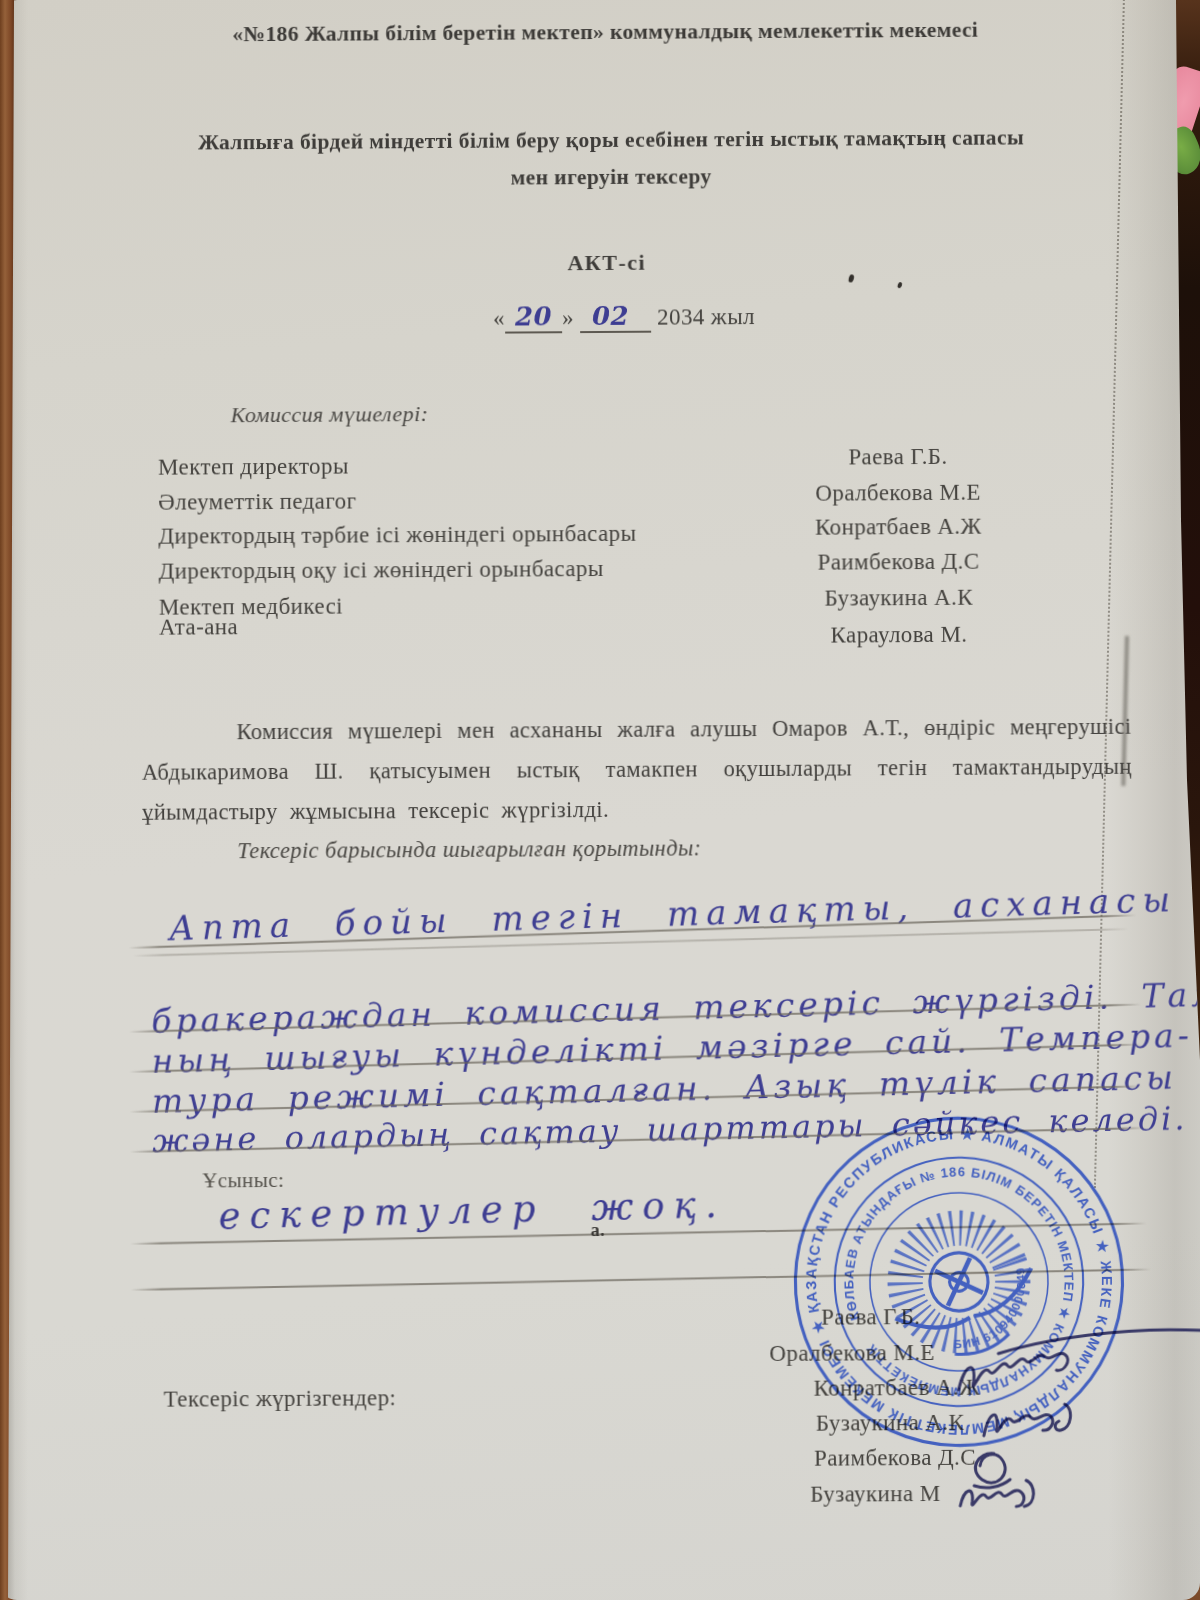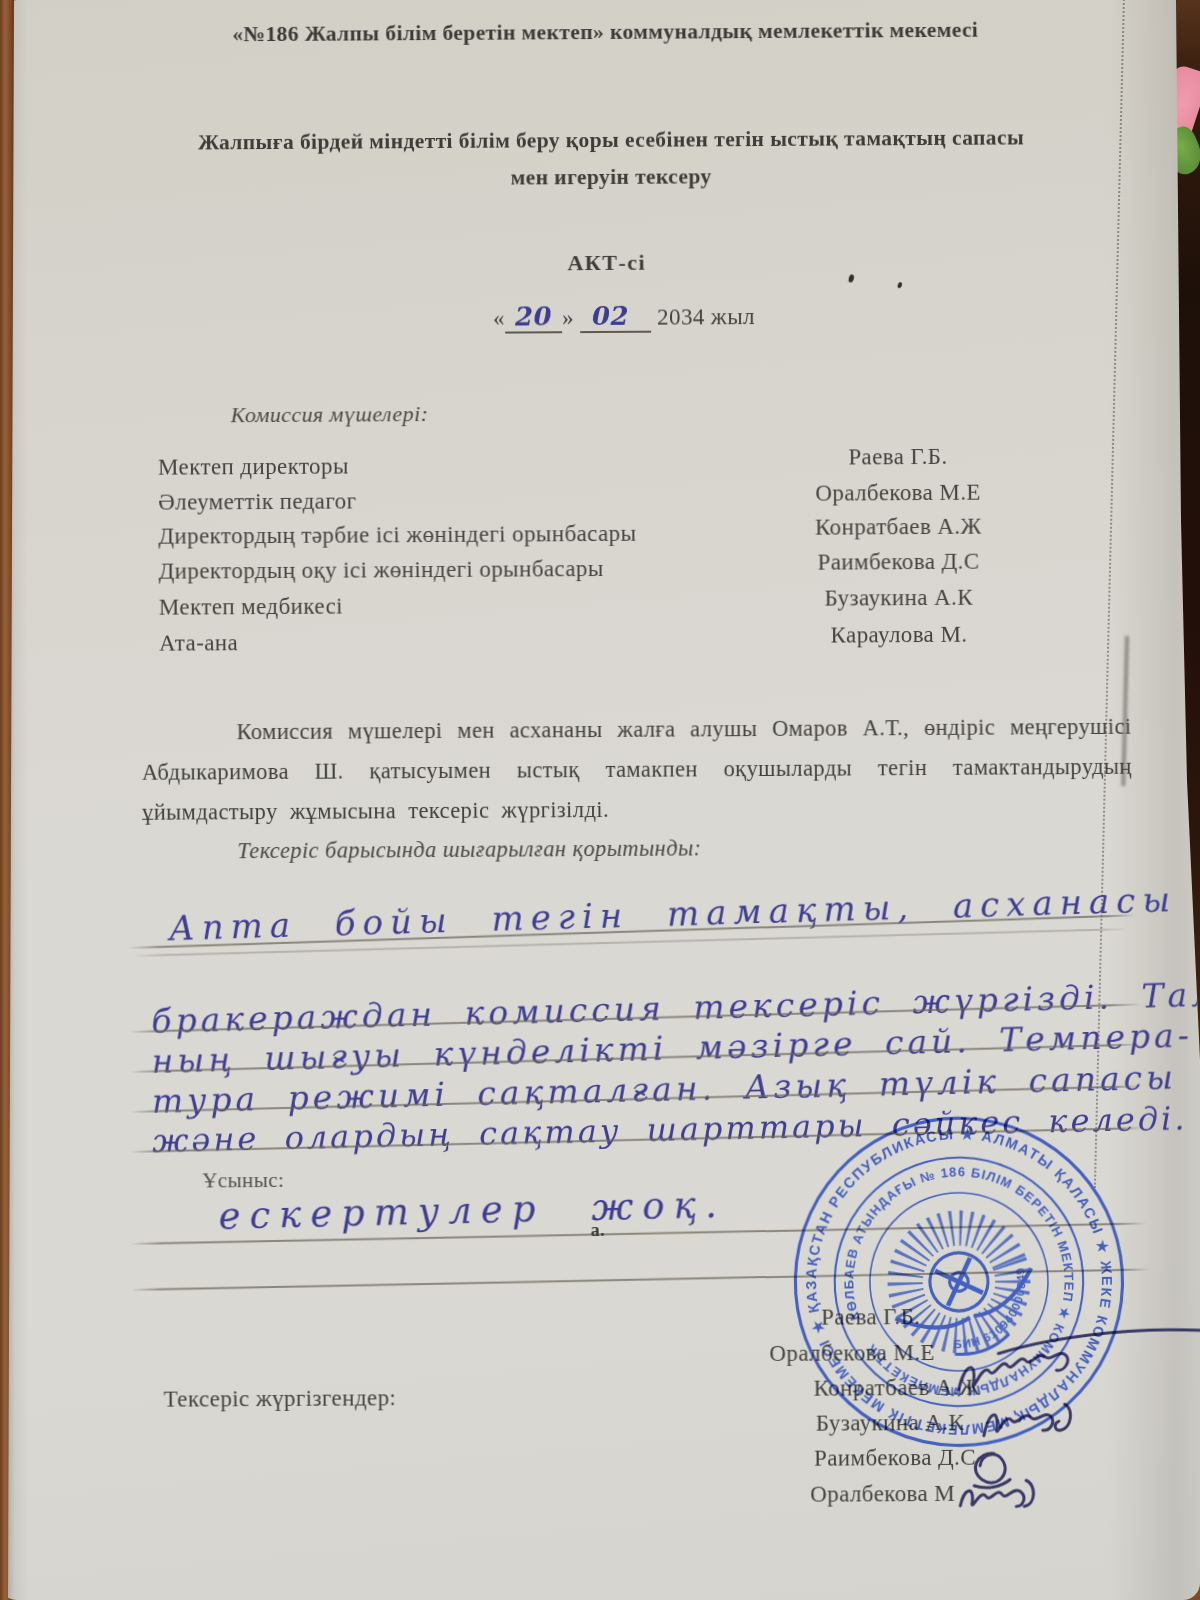--- a/index.html
+++ b/index.html
@@ -56,21 +56,21 @@
   .subtitle{left:110px;top:122px;width:1010px;text-align:center;font-size:21.5px;line-height:37px;color:#3e3c39;}
   .act-label{left:150px;top:250px;width:920px;text-align:center;font-size:22px;letter-spacing:1.5px;color:#3e3c39;}
   .date-line{left:496px;top:301px;font-size:23px;color:#45433f;white-space:nowrap;}
   .date-line .hw-digit{
     font-family:"DejaVu Serif",serif;font-style:italic;font-weight:bold;
     color:#3d3d92;font-size:26px;padding:0 10px;border-bottom:2px solid #5d5951;
   }
   .commission-heading{left:233px;top:400px;font-size:22px;color:#4a4844;}
   .member-role{left:160px;font-size:23px;color:#45433f;}
   .member-name{left:772px;width:256px;text-align:center;font-size:23px;color:#45433f;}
-  .mr0{top:452px}.mr1{top:487px}.mr2{top:521px}.mr3{top:556px}.mr4{top:592px}.mr5{top:628px}
+  .mr0{top:452px}.mr1{top:487px}.mr2{top:521px}.mr3{top:556px}.mr4{top:592px}.mr5{top:612px}
   .mn0{top:446px}.mn1{top:482px}.mn2{top:516px}.mn3{top:551px}.mn4{top:587px}.mn5{top:624px}
   .body-paragraph{
     left:142px;top:710px;width:990px;font-size:22.5px;line-height:40px;
     text-align:justify;text-indent:95px;color:#413f3c;word-spacing:6px;
   }
   .conclusion-heading{left:237px;top:836px;font-size:22.5px;color:#4a4844;}
   .suggestion-label{left:200px;top:1166px;font-size:21px;color:#55524c;}
   .inspectors-label{left:160px;top:1384px;font-size:23px;color:#45433f;}
   .sig-name{position:absolute;font-size:23px;color:#45433f;letter-spacing:.4px;}
   .sg0{left:818px;top:1306px}.sg1{left:766px;top:1342px}.sg2{left:810px;top:1377px}
@@ -180,21 +180,21 @@
     <div class="printed stray-mark">а.</div>
     <div class="rule u7"></div>
 
     <div class="printed inspectors-label">Тексеріс жүргізгендер:</div>
 
     <div class="sig-name sg0">Раева Г.Б.</div>
     <div class="sig-name sg1">Оралбекова М.Е</div>
     <div class="sig-name sg2">Конратбаев А.Ж</div>
     <div class="sig-name sg3">Бузаукина А.К</div>
     <div class="sig-name sg4">Раимбекова Д.С</div>
-    <div class="sig-name sg5">Оралбекова М</div>
+    <div class="sig-name sg5">Бузаукина М</div>
 
     <svg class="signatures" viewBox="0 0 320 230">
       <path d="M115,56 C160,42 240,30 318,34"></path>
       <path d="M75,92 c6,-26 18,-30 15,-8 c-3,16 9,-20 16,-10 c5,7 12,-14 18,-6 c5,7 12,-12 18,-5 c5,7 13,-10 19,-4 c6,6 14,-6 20,-2 c8,5 0,18 -8,16"></path>
       <path d="M100,138 c5,-24 15,-28 13,-8 c-2,14 8,-16 15,-7 c5,6 13,-10 19,-3 c5,6 14,-7 20,-1 c5,6 -1,15 -8,14 m22,-26 c9,4 7,24 -4,26 c-6,1 -8,-6 -2,-9"></path>
       <path d="M110,156 c-16,-2 -26,16 -12,26 c14,10 30,-6 20,-20 c-6,-9 -20,-6 -22,6 m-6,20 c12,4 26,2 36,-6"></path>
       <path d="M76,208 c4,-18 14,-20 12,-4 c-2,12 8,-14 14,-5 c4,6 11,-10 16,-2 c4,6 11,-8 18,-3 c7,5 3,15 -4,15 m10,-26 c10,4 10,24 -2,26"></path>
     </svg>
 
     <svg class="stamp" viewBox="0 0 340 340">

